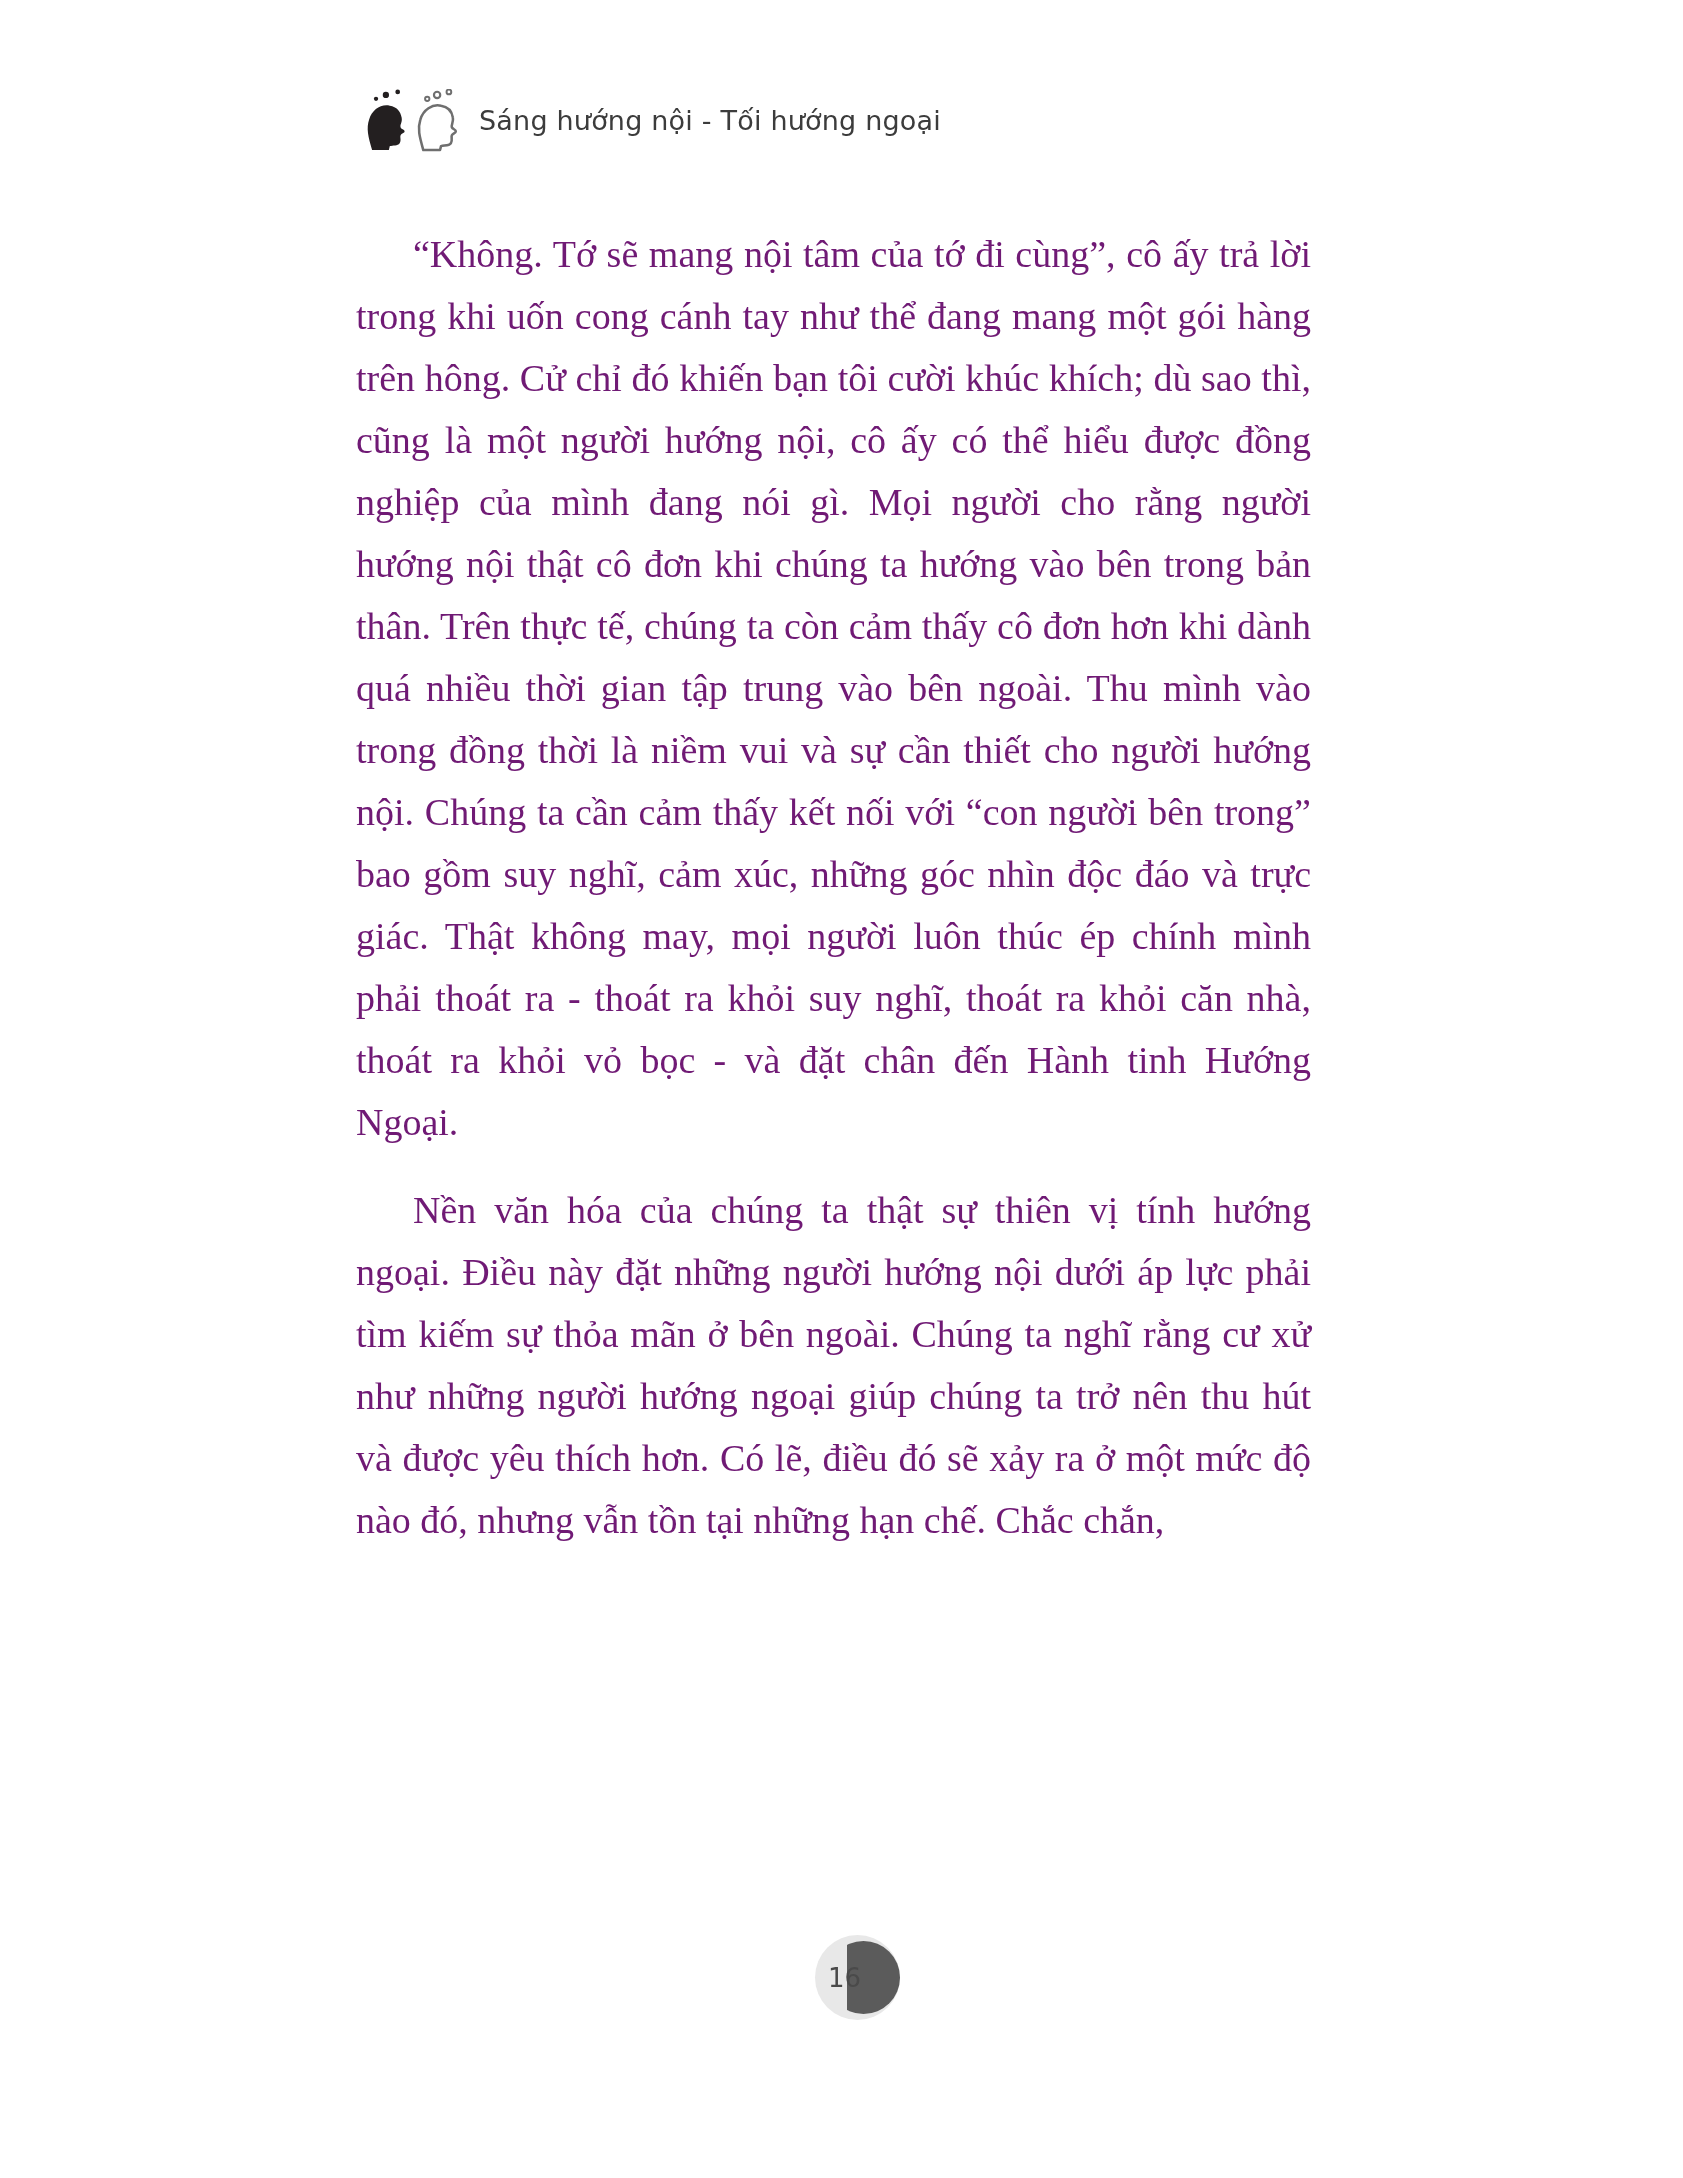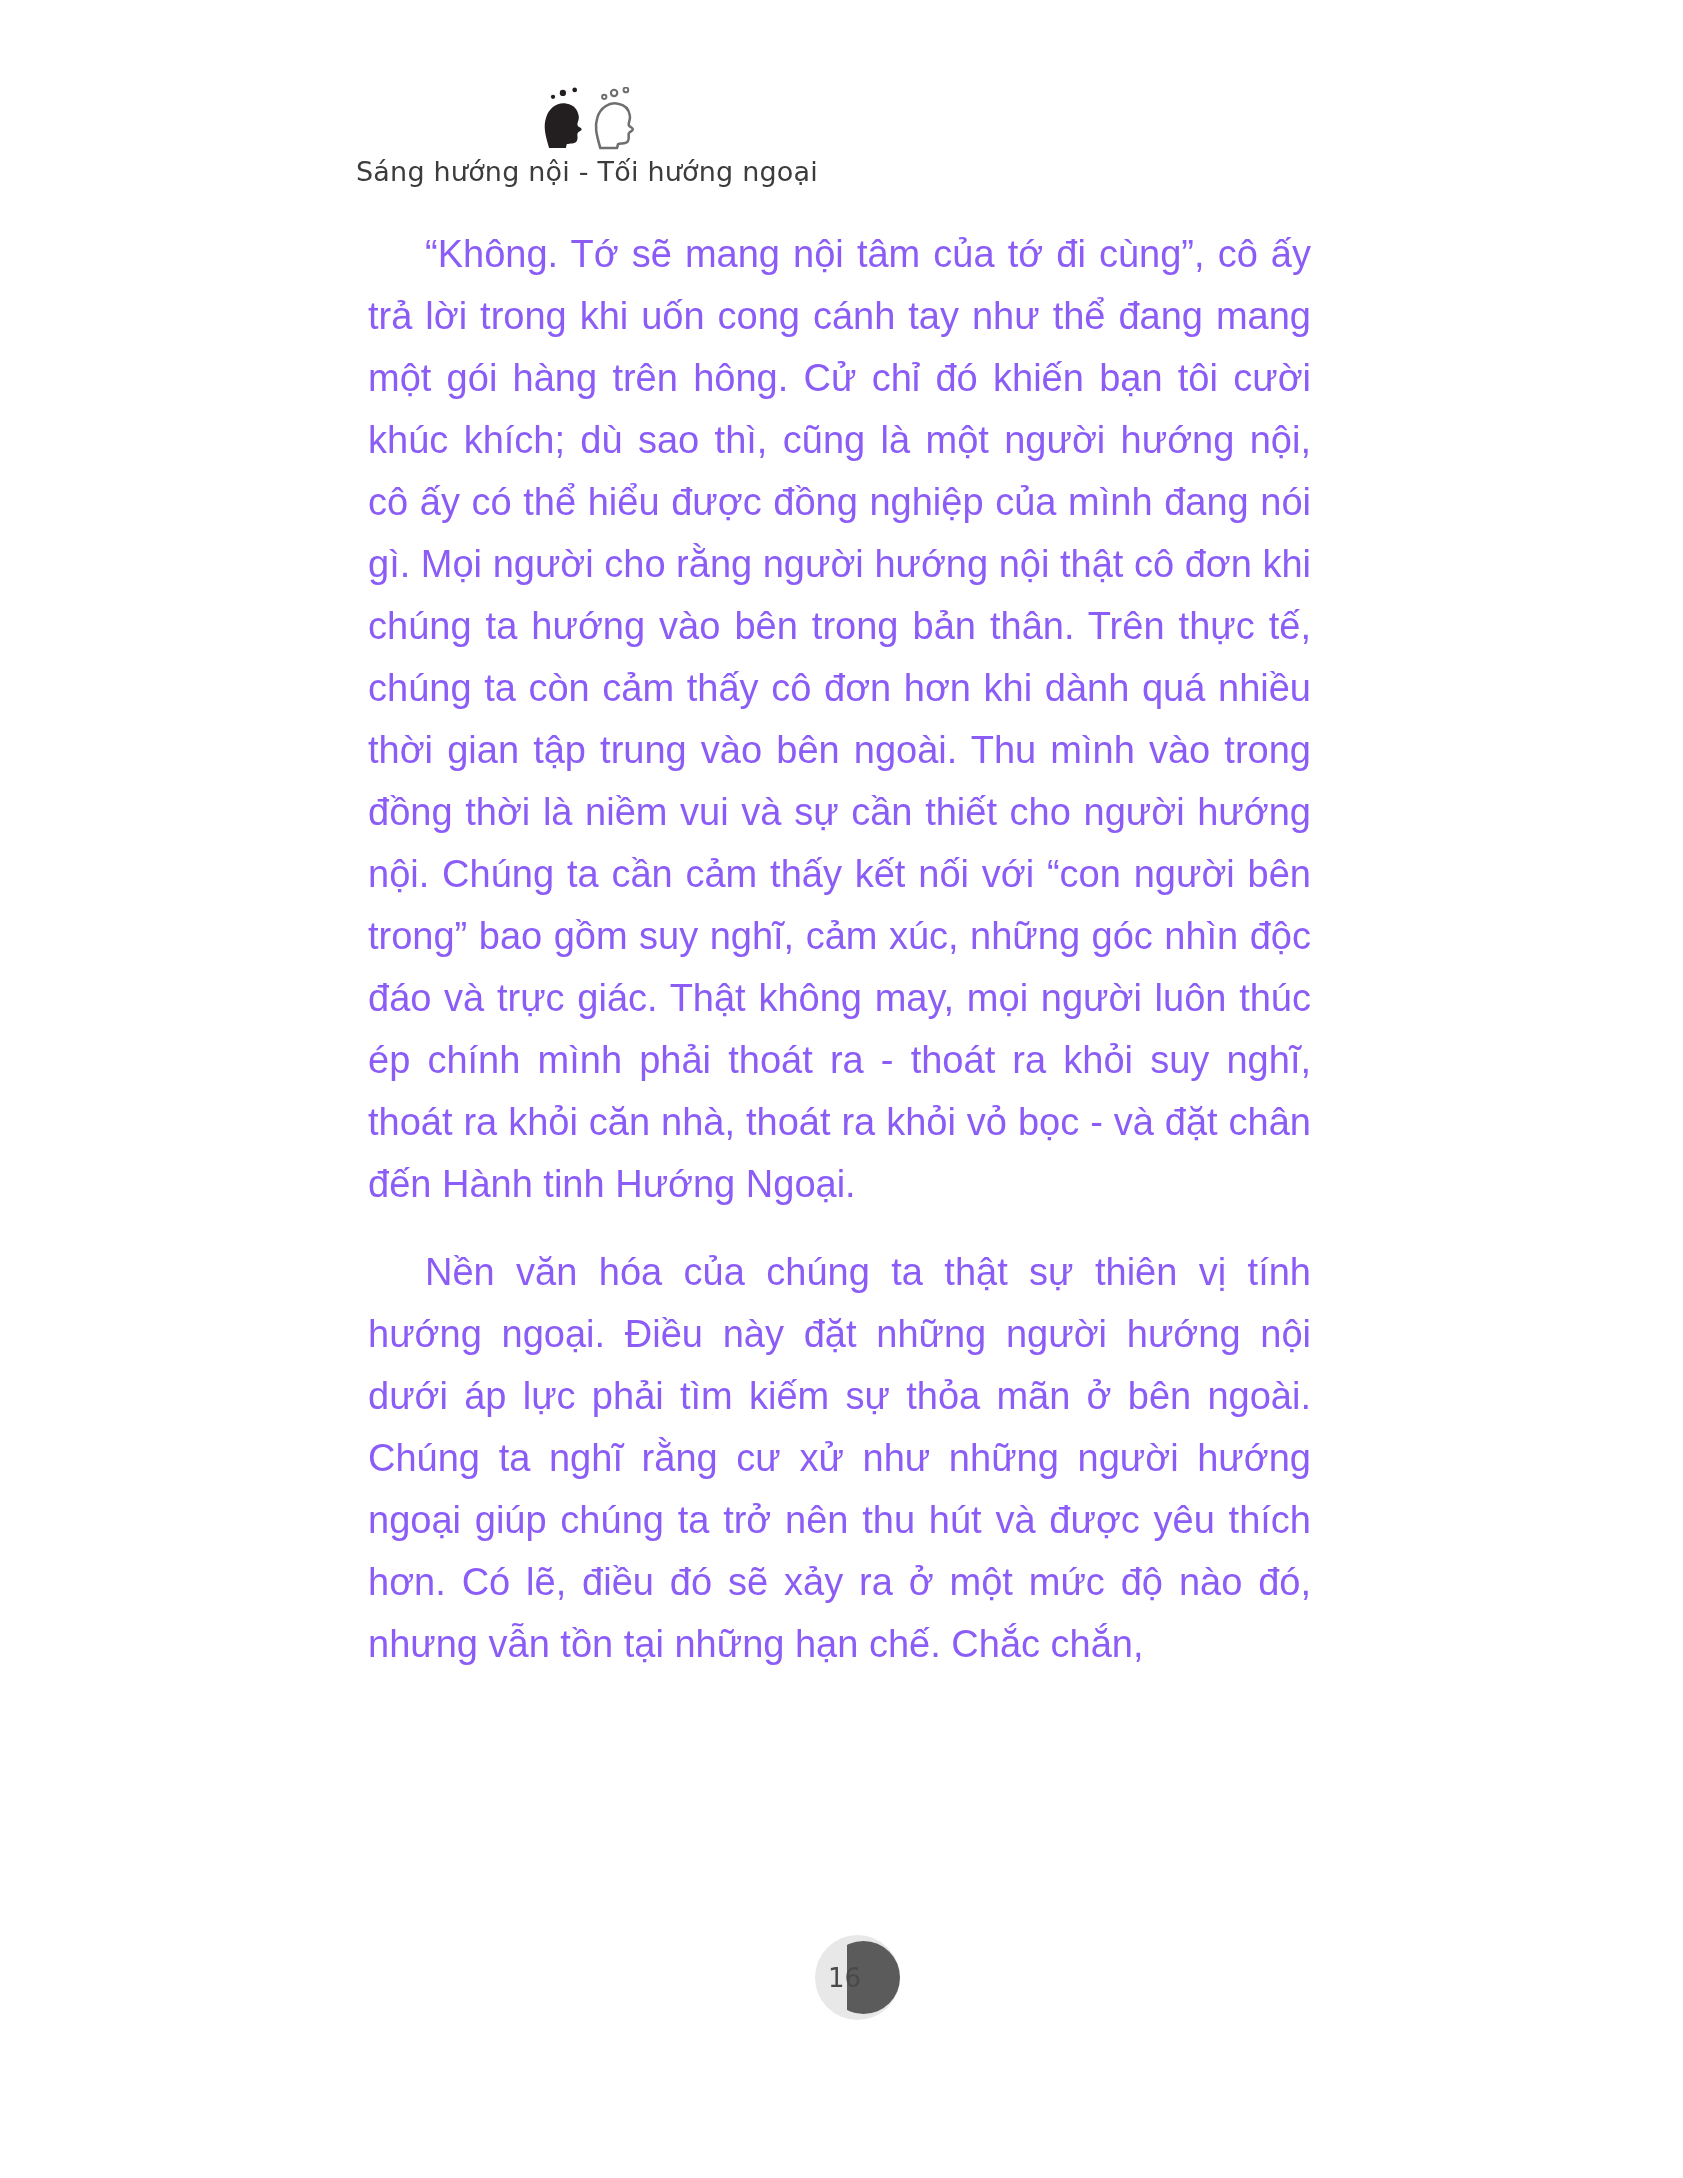--- a/index.html
+++ b/index.html
@@ -22,23 +22,22 @@
     background: #ffffff;
   }
 
   
   .running-header {
     position: absolute;
     top: 87px;
     left: 356px;
     display: flex;
     align-items: center;
-    gap: 6px;
+    gap: 14px;
     height: 69px;
-    flex-direction: column;
   }
   .header-logo {
     width: 109px;
     height: 65px;
     position: relative;
     flex: 0 0 auto;
   }
   .header-logo svg {
     display: block;
   }
@@ -53,27 +52,27 @@
   }
 
   
   .body-text {
     position: absolute;
     top: 223px;
     left: 356px;
     width: 955px;
   }
   .para {
-    font-family: Liberation Sans, sans-serif;
+    font-family: Liberation Serif, serif;
     font-size: 38px;
     line-height: 62px;
-    color: #8b5cf6;
+    color: #701a75;
     text-align: justify;
     text-justify: inter-word;
-    margin: 0 0 26px 12px;
+    margin: 0 0 26px 0;
     text-indent: 57px;
     font-weight: 400;
     -webkit-font-smoothing: antialiased;
   }
   .para:last-child {
     margin-bottom: 0;
   }
 
   
   .page-number-badge {

